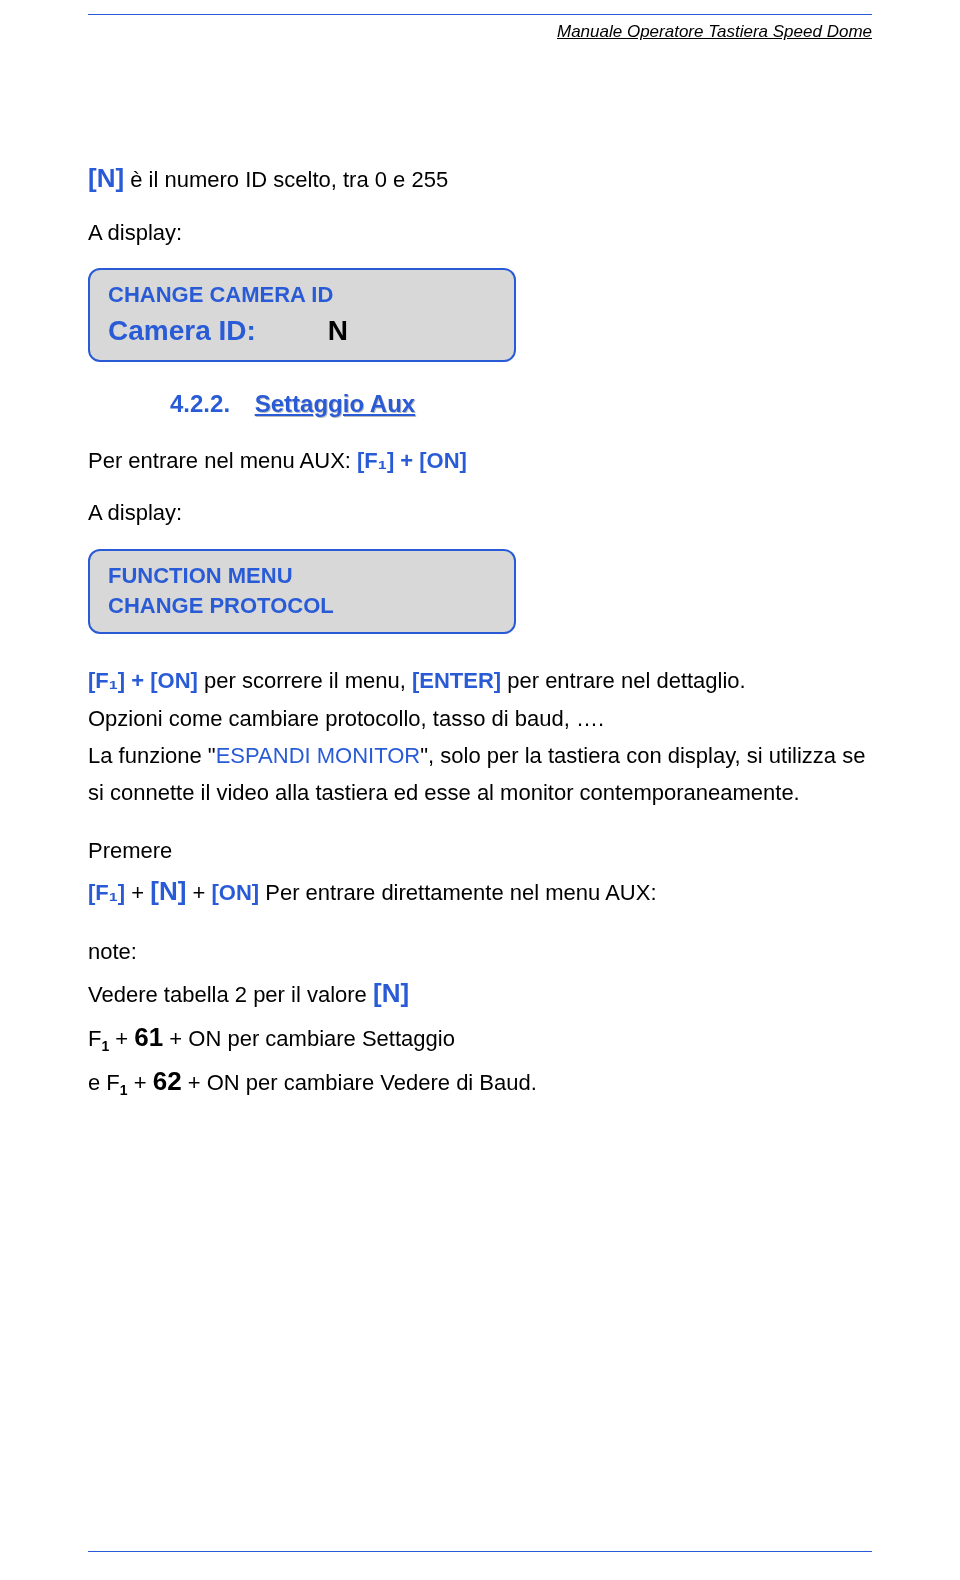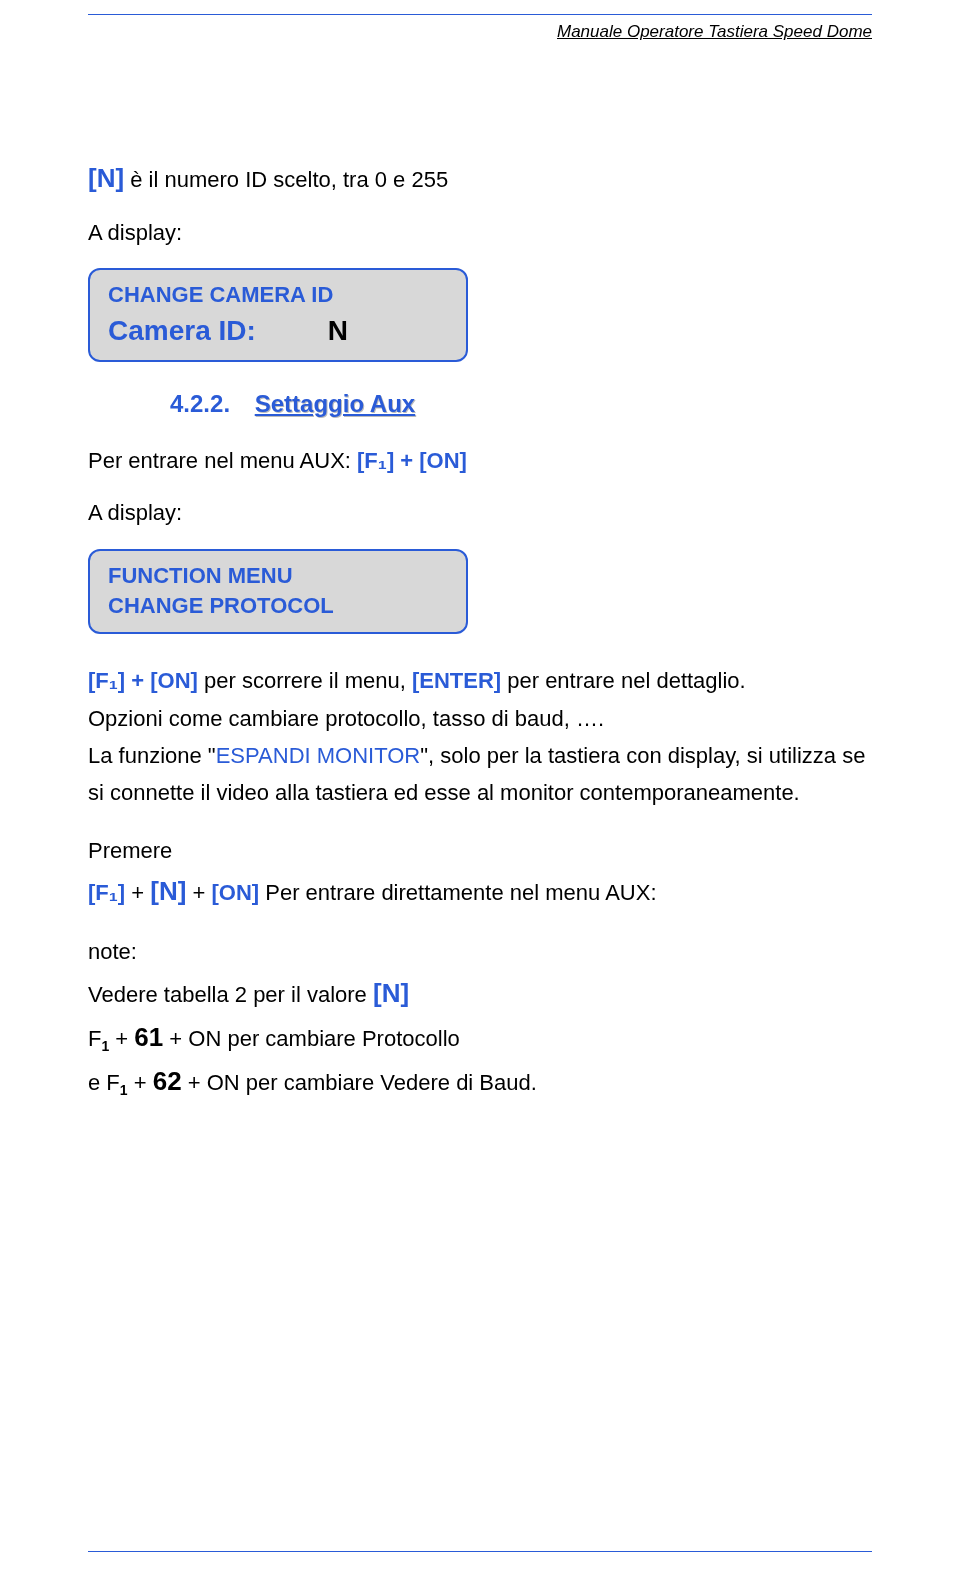--- a/index.html
+++ b/index.html
@@ -26,21 +26,21 @@
     font-size: 17px;
     color: #000;
   }
   .content {
     padding-top: 150px;
   }
   .p { font-size: 22px; line-height: 1.55; margin-bottom: 18px; }
   .blue { color: #2a5bd7; font-weight: bold; }
   .blue-normal { color: #2a5bd7; }
   .box {
-    width: 380px;
+    width: 428px;
     background: #d8d8d8;
     border: 2px solid #2a5bd7;
     border-radius: 12px;
     padding: 10px 18px;
     margin: 8px 0 28px 0;
   }
   .box .line1 { color: #2a5bd7; font-weight: bold; font-size: 22px; line-height: 1.4; }
   .box .line2 { font-size: 28px; line-height: 1.4; }
   .box .line2 .label { color: #2a5bd7; font-weight: bold; }
   .box .line2 .val { color: #000; font-weight: bold; margin-left: 72px; }
@@ -122,21 +122,21 @@
     <div class="body-text mt20">
       <span class="blk">Premere</span>
       <span class="blk">
         <span class="blue">[F₁]</span><span> + </span><span class="blue big-n">[N]</span><span> + </span><span class="blue">[ON]</span><span>  Per entrare direttamente nel menu AUX:</span>
       </span>
       <span class="blk mt8">note:</span>
       <span class="blk">
         <span>Vedere tabella 2 per il valore </span><span class="blue big-n">[N]</span>
       </span>
       <span class="blk">
-        <span>F</span><span class="sub1">1</span><span> + </span><span style="font-size:26px;font-weight:bold">61</span><span> + ON  per cambiare Protocollo</span>
+        <span>F</span><span class="sub1">1</span><span> + </span><span style="font-size:26px;font-weight:bold">61</span><span> + ON  per cambiare Settaggio</span>
       </span>
       <span class="blk">
         <span>e </span><span>F</span><span class="sub1">1</span><span> + </span><span style="font-size:26px;font-weight:bold">62</span><span> + ON per cambiare Vedere di Baud.</span>
       </span>
     </div>
 
   </div>
 
   <div class="footer-bar"></div>
 </div>

